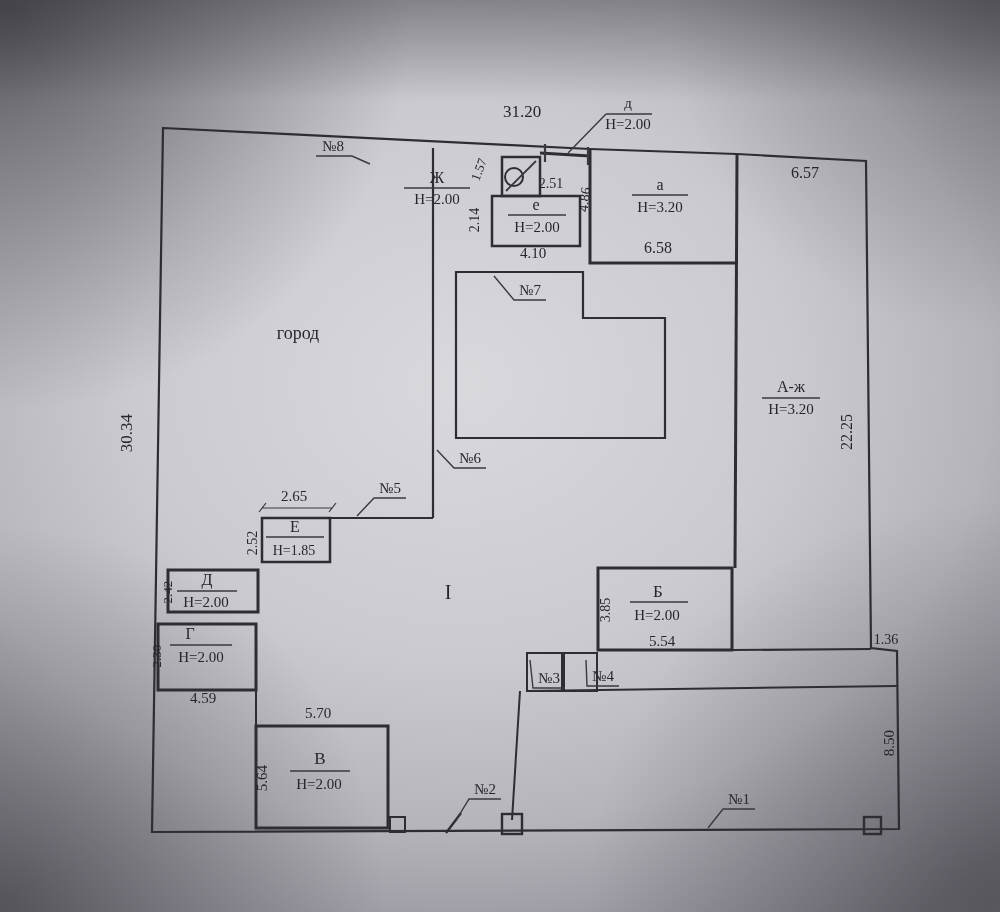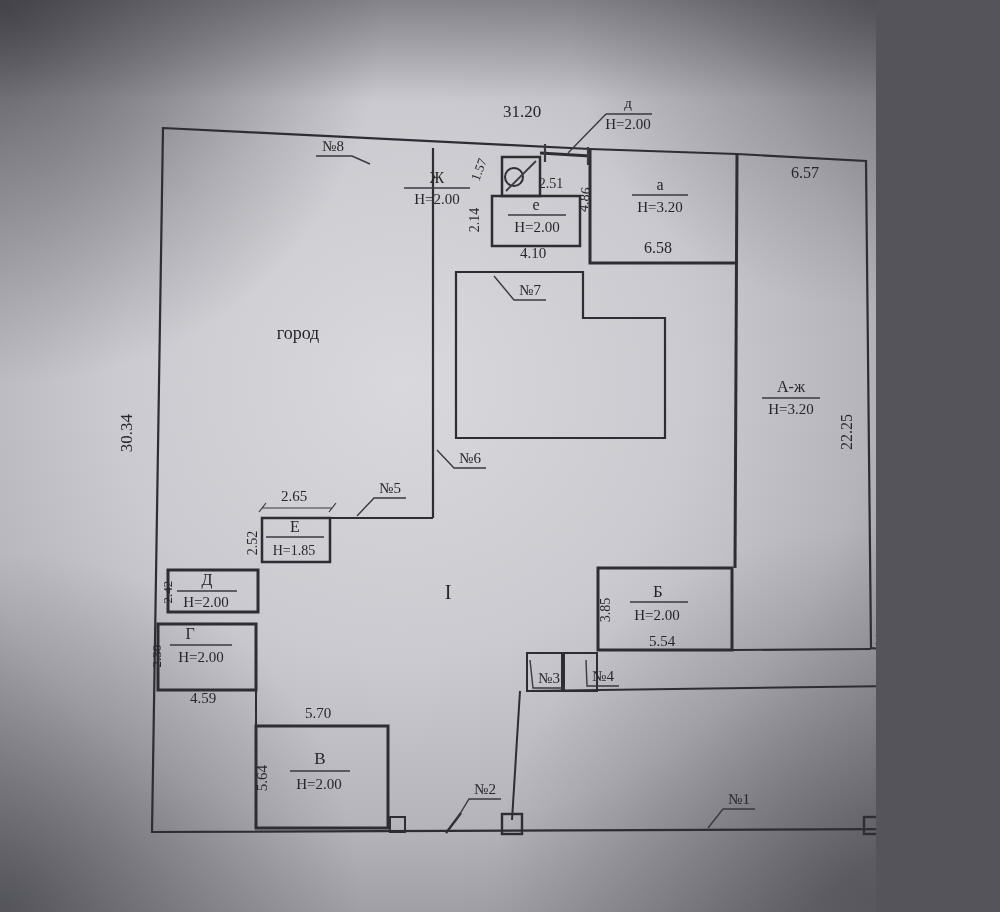--- a/index.html
+++ b/index.html
@@ -1,18 +1,18 @@
 <!DOCTYPE html>
 <html><head>
 <meta charset="utf-8">
 <style>
   html,body{margin:0;padding:0;background:#55545a;}
   .photo{
     position:relative;
-    width:876px;height:912px;
+    width:1000px;height:912px;
     overflow:hidden;
     background:
       radial-gradient(ellipse 78% 72% at 46% 42%, #d9d8dd 0%, #cbcad0 42%, #b5b4bb 68%, #94939b 88%, #7e7d85 100%);
   }
   .photo::before{
     content:"";position:absolute;inset:0;pointer-events:none;
     background:
       linear-gradient(180deg, rgba(38,38,44,.38), rgba(38,38,44,0) 11%),
       radial-gradient(circle at 1% 1%, rgba(25,25,31,.55), rgba(25,25,31,0) 30%),
       radial-gradient(circle at 99% 99%, rgba(25,25,31,.38), rgba(25,25,31,0) 30%),

